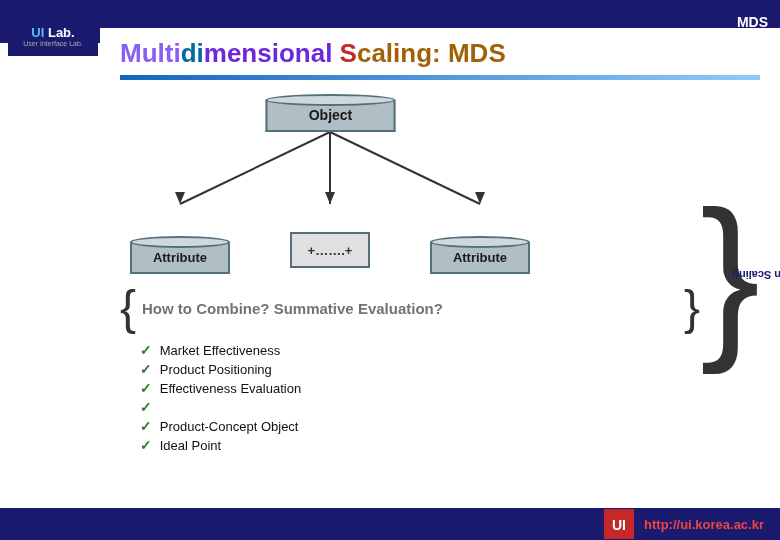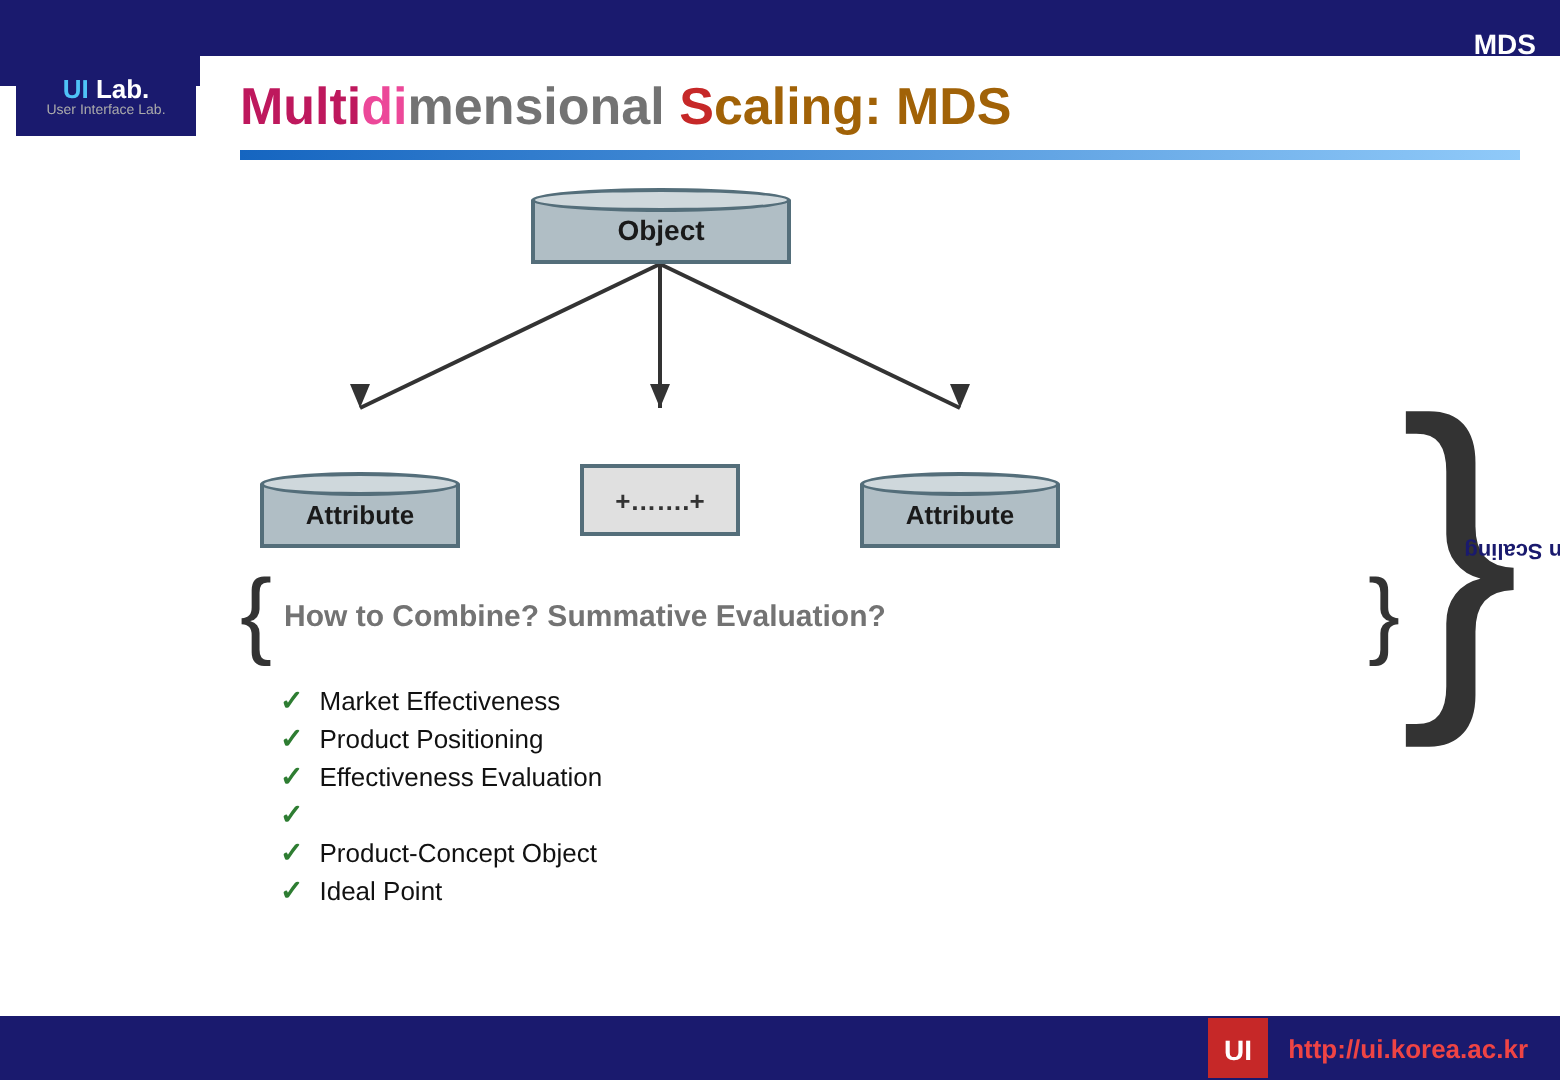--- a/index.html
+++ b/index.html
@@ -25,21 +25,21 @@
     }
     .top-bar-label {
       color: #fff;
       font-size: 14px;
       font-weight: bold;
     }
 
     
     .logo-area {
       position: absolute;
-      top: 28px;
+      top: 16px;
       left: 8px;
       width: 90px;
       height: 40px;
       background: #1a1a6e;
       display: flex;
       flex-direction: column;
       align-items: center;
       justify-content: center;
       padding: 2px 4px;
     }
@@ -192,21 +192,21 @@
 <div class="logo-area">
   <div class="logo-main">
     <span style="color:#4fc3f7;">UI</span> Lab.
   </div>
   <div class="logo-sub">User Interface Lab.</div>
 </div>
 
 <div class="main">
 
   <div class="title">
-    <span style="color:#be185d;">Multi</span><span style="color:#ec4899;">di</span><span style="color:#737373;">mensional </span><span style="color:#c62828;">S</span><span style="color:#a16207;">caling: MDS</span>
+    <span style="color:#8b5cf6;">Multi</span><span style="color:#0369a1;">di</span><span style="color:#6d28d9;">mensional </span><span style="color:#c62828;">S</span><span style="color:#a16207;">caling: MDS</span>
   </div>
 
   <div class="divider"></div>
 
   <div style="display:flex; position:relative;">
 
     <div class="left-content">
 
       <div class="diagram">
         <svg class="diagram-svg" viewBox="0 0 420 180">

